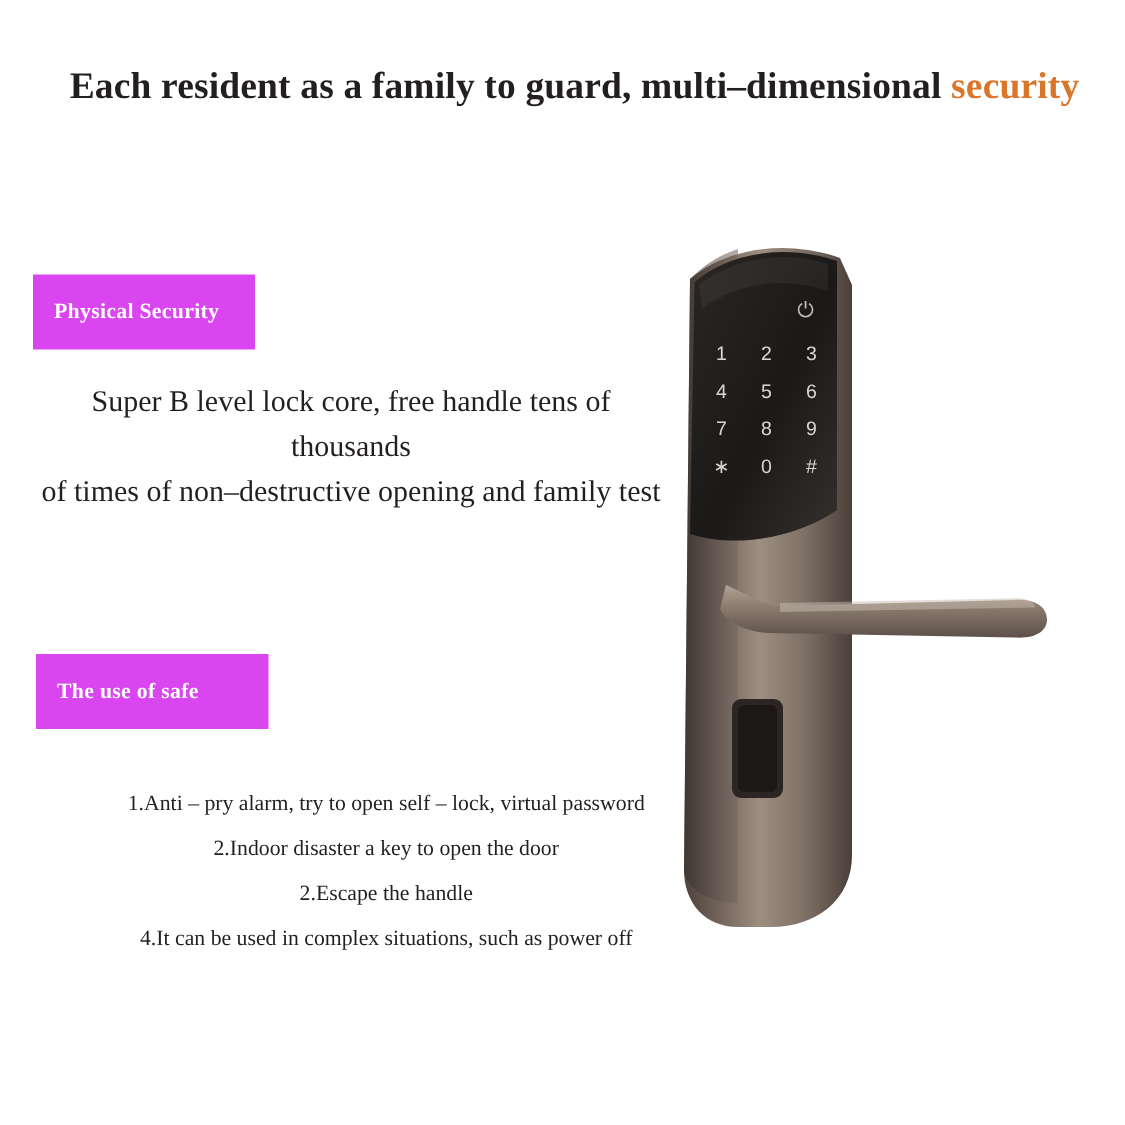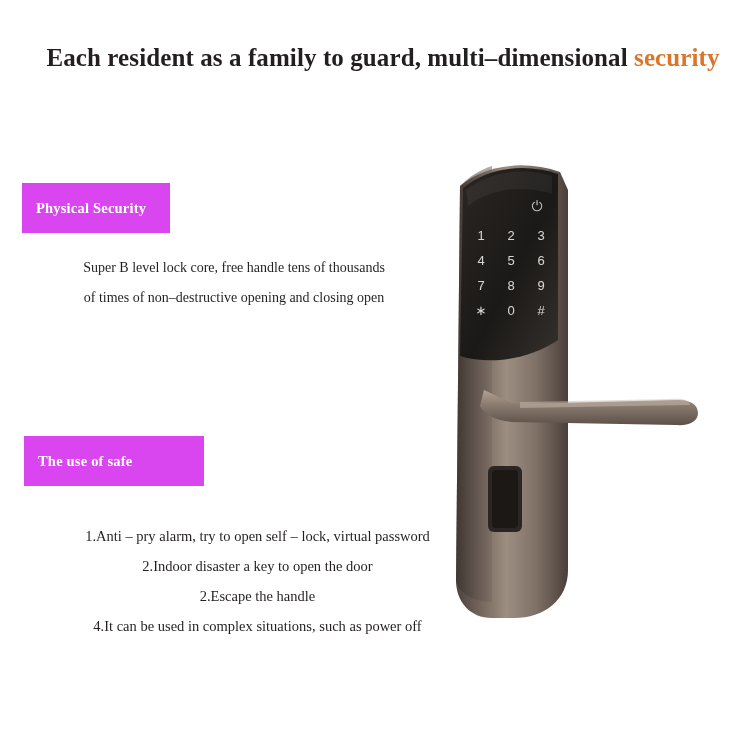--- a/index.html
+++ b/index.html
@@ -52,29 +52,29 @@
   }
   .tag-physical {
     left: 22px;
     top: 183px;
     width: 148px;
     height: 50px;
   }
   .tag-use {
     left: 24px;
     top: 436px;
-    width: 180px;
+    width: 155px;
     height: 50px;
   }
 
   
   .para {
     position: absolute;
     color: #231f20;
-    font-size: 14px;
+    font-size: 20px;
     line-height: 30px;
   }
   .para-physical {
     left: 24px;
     top: 253px;
     width: 420px;
   }
   .list {
     position: absolute;
     left: 30px;
@@ -137,21 +137,21 @@
 
   <div class="headline">
     <span>Each resident as a family to guard, multi–dimensional </span><span class="accent">security</span>
   </div>
 
   <div class="tag tag-physical">
     <span>Physical Security</span>
   </div>
   <div class="para para-physical">
     <div>Super B level lock core, free handle tens of thousands</div>
-    <div>of times of non–destructive opening and closing open</div>
+    <div>of times of non–destructive opening and family test</div>
   </div>
 
   <div class="tag tag-use">
     <span>The use of safe</span>
   </div>
   <div class="list">
     <div class="list-item">1.Anti – pry alarm, try to open self – lock, virtual password</div>
     <div class="list-item">2.Indoor disaster a key to open the door</div>
     <div class="list-item">2.Escape the handle</div>
     <div class="list-item">4.It can be used in complex situations, such as power off</div>

